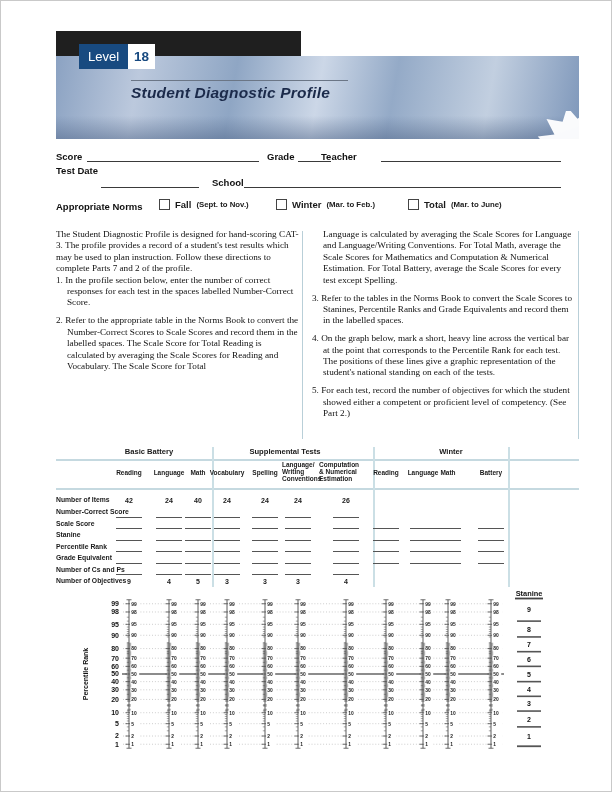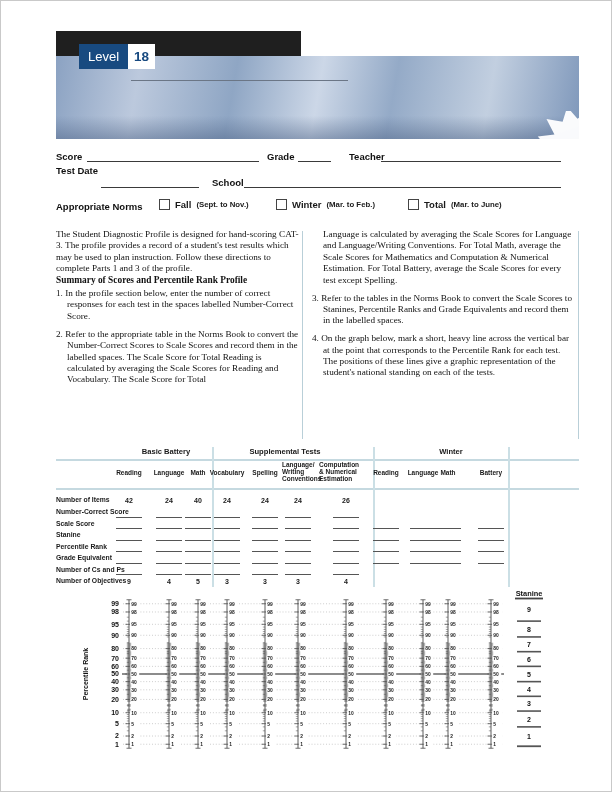--- a/index.html
+++ b/index.html
@@ -64,26 +64,27 @@
       </svg>
       <div class="brand-line"><span class="brand-cat">CAT</span><span class="brand-dot">·</span><span class="brand-3">3</span></div>
 
     </div>
   </div>
   <div class="level-box">
     <span class="level-word">Level</span>
     <span class="level-num">18</span>
   </div>
   <div class="title-rule"></div>
+  <div class="doc-title">Student Diagnostic Profile</div>
 
   <span class="flabel" style="left:55px;top:150px">Score</span>
   <div class="fline" style="left:86px;top:160px;width:172px"></div>
   <span class="flabel" style="left:266px;top:150px">Grade</span>
   <div class="fline" style="left:297px;top:160px;width:33px"></div>
-  <span class="flabel" style="left:348px;top:150px">Teacher</span>
+  <span class="flabel" style="left:320px;top:150px">Teacher</span>
   <div class="fline" style="left:380px;top:160px;width:180px"></div>
 
   <span class="flabel" style="left:55px;top:164px">Test Date</span>
   <div class="fline" style="left:100px;top:186px;width:98px"></div>
   <span class="flabel" style="left:211px;top:176px">School</span>
   <div class="fline" style="left:243px;top:186px;width:317px"></div>
 
   <span class="flabel" style="left:55px;top:200px">Appropriate Norms</span>
   <div id="norms-row">
       <div class="norm-opt" style="left: 158px; top: 198px;">
@@ -100,37 +101,37 @@
         <span class="cbox"></span>
         <span>Total</span>
         <span class="norm-range">(Mar. to June)</span>
       </div>
     </div>
 
   <div class="vrule" style="left:301px;top:230px;height:208px"></div>
   <div class="vrule" style="left:577px;top:230px;height:208px"></div>
 
   <div class="col" style="left:55px;top:228px;width:243px">
-    <div>The Student Diagnostic Profile is designed for hand-scoring CAT-3. The profile provides a record of a student's test results which may be used to plan instruction. Follow these directions to complete Parts 1 and 3 of the profile.</div>
-    <div class="sumhead">Summary of Scores and Percentile Rank Profile</div>
+    <div>The Student Diagnostic Profile is designed for hand-scoring CAT-3. The profile provides a record of a student's test results which may be used to plan instruction. Follow these directions to complete Parts 7 and 2 of the profile.</div>
     <div id="steps-left">
         <div class="step">1. In the profile section below, enter the number of correct responses for each test in the spaces labelled Number-Correct Score.</div>
         <div class="step">2. Refer to the appropriate table in the Norms Book to convert the Number-Correct Scores to Scale Scores and record them in the labelled spaces. The Scale Score for Total Reading is calculated by averaging the Scale Scores for Reading and Vocabulary. The Scale Score for Total</div>
       </div>
   </div>
   <div class="col" style="left:311px;top:228px;width:260px">
     <div id="steps-right">
         <div class="step cont">Language is calculated by averaging the Scale Scores for Language and Language/Writing Conventions. For Total Math, average the Scale Scores for Mathematics and Computation &amp; Numerical Estimation. For Total Battery, average the Scale Scores for every test except Spelling.</div>
         <div class="step">3. Refer to the tables in the Norms Book to convert the Scale Scores to Stanines, Percentile Ranks and Grade Equivalents and record them in the labelled spaces.</div>
         <div class="step">4. On the graph below, mark a short, heavy line across the vertical bar at the point that corresponds to the Percentile Rank for each test. The positions of these lines give a graphic representation of the student's national standing on each of the tests.</div>
+        <div class="step">5. For each test, record the number of objectives for which the student showed either a competent or proficient level of competency. (See Part 2.)</div>
       </div>
   </div>
 
   <div id="table-layer" style="position:absolute;inset:0">
-      <div class="tgroup" style="left: 165px; top: 446px; text-align: right;">Basic Battery</div>
+      <div class="tgroup" style="left: 148px; top: 446px; text-align: right;">Basic Battery</div>
       <div class="tgroup" style="left: 284px; top: 446px;">Supplemental Tests</div>
       <div class="tgroup" style="left: 450px; top: 446px;">Winter</div>
       <div class="hrule" style="left: 55px; top: 458px; width: 523px;"></div>
       <div class="hrule" style="left: 55px; top: 487px; width: 523px;"></div>
       <div class="vrule-t" style="left: 211px; top: 446px; height: 140px;"></div>
       <div class="vrule-t" style="left: 372px; top: 446px; height: 140px;"></div>
       <div class="vrule-t" style="left: 507px; top: 446px; height: 140px;"></div>
       <div class="thead c" style="left: 128px; top: 468px;">Reading</div>
       <div class="thead c" style="left: 168px; top: 468px;">Language</div>
       <div class="thead c" style="left: 197px; top: 468px;">Math</div>

